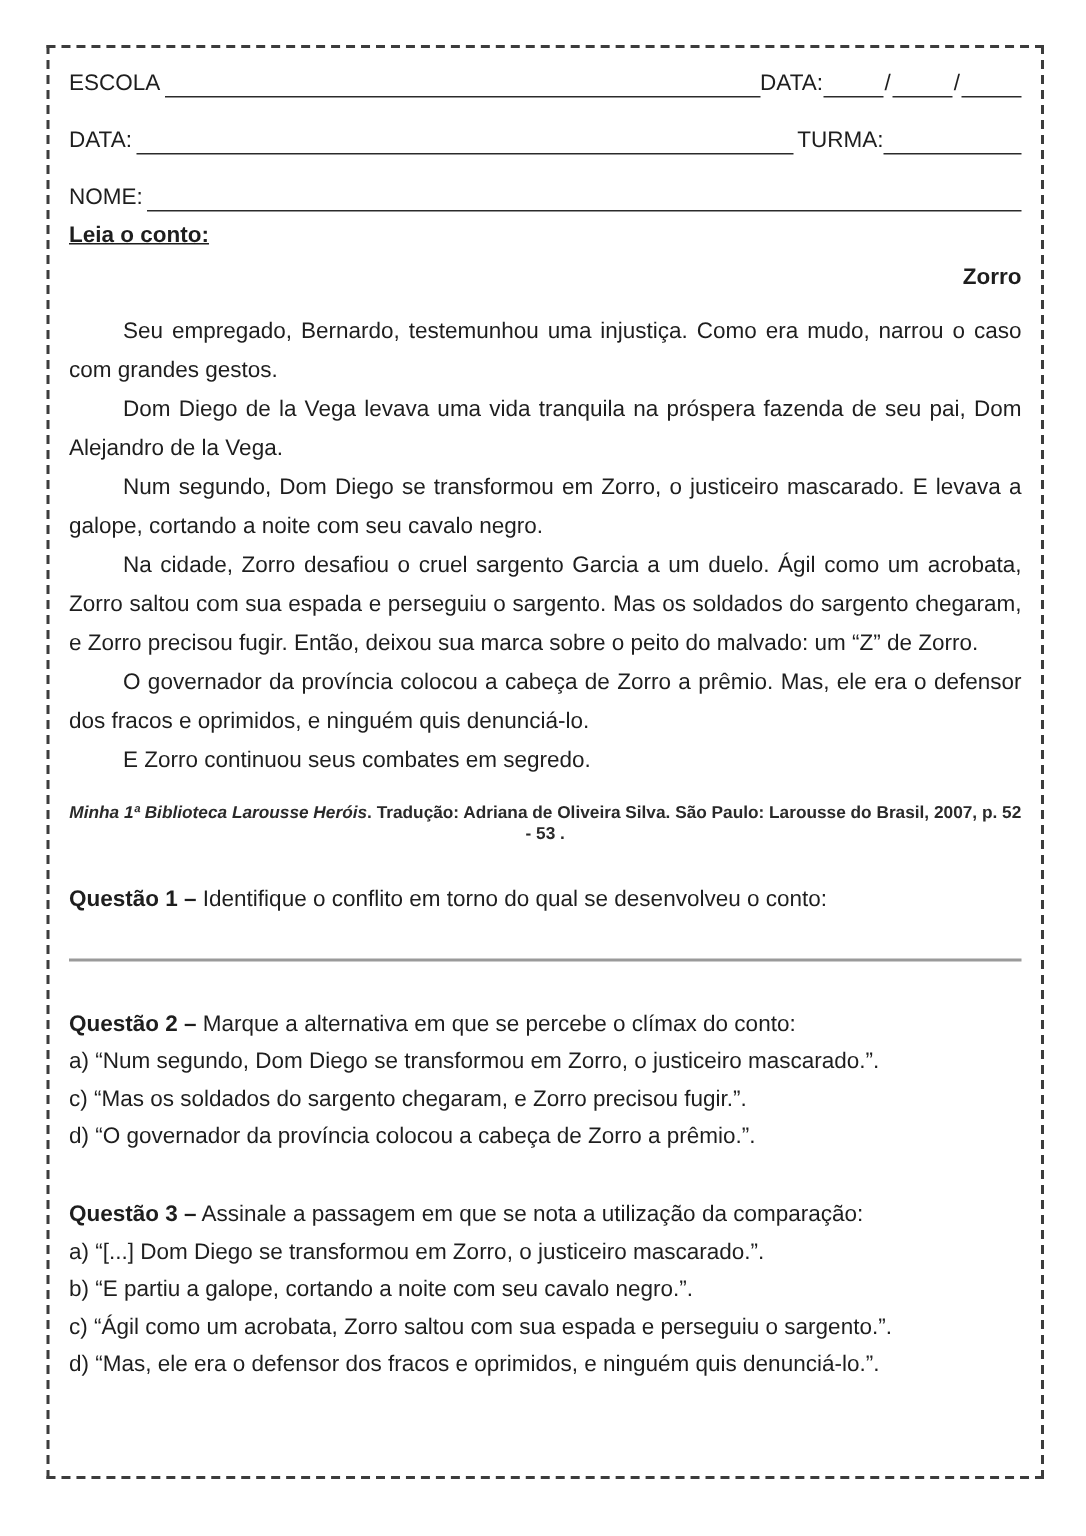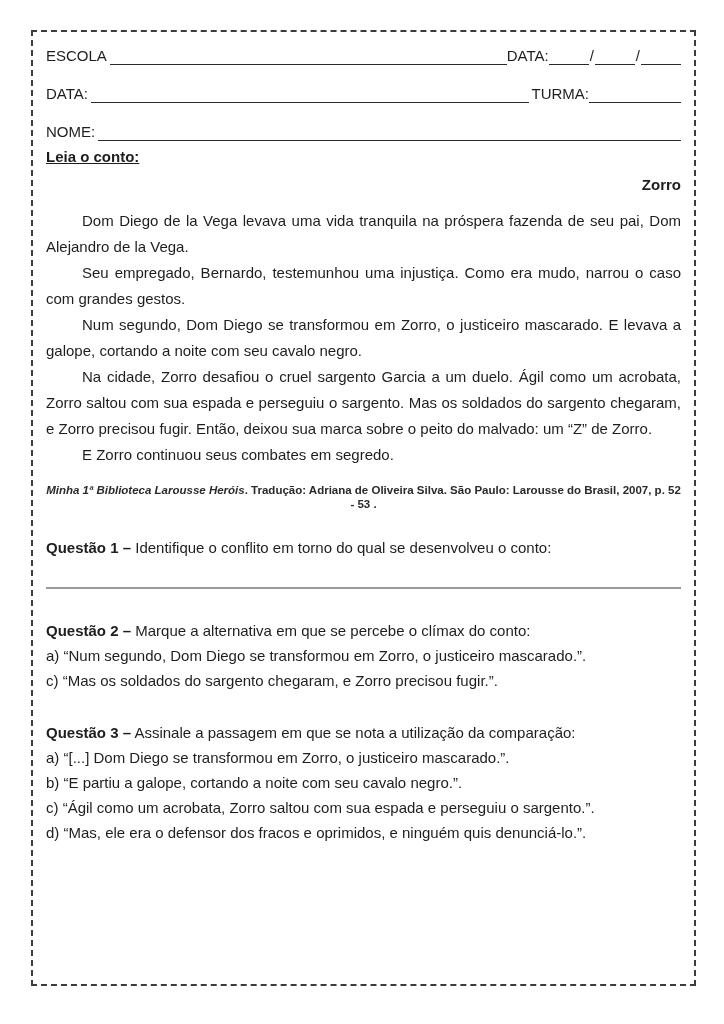--- a/index.html
+++ b/index.html
@@ -114,24 +114,25 @@
   <div class="hrow" style="margin-bottom:0">
     <span class="lbl">NOME:</span>
     <span class="fill"></span>
   </div>
 
   <div class="instruction">Leia o conto:</div>
 
   <div class="story-title">Zorro</div>
 
   <div class="story">
+    <p>Seu empregado, Bernardo, testemunhou uma injustiça. Como era mudo, narrou o caso com grandes gestos.</p>
     <p>Dom Diego de la Vega levava uma vida tranquila na próspera fazenda de seu pai, Dom Alejandro de la Vega.</p>
-    <p>Seu empregado, Bernardo, testemunhou uma injustiça. Como era mudo, narrou o caso com grandes gestos.</p>
     <p>Num segundo, Dom Diego se transformou em Zorro, o justiceiro mascarado. E levava a galope, cortando a noite com seu cavalo negro.</p>
     <p>Na cidade, Zorro desafiou o cruel sargento Garcia a um duelo. Ágil como um acrobata, Zorro saltou com sua espada e perseguiu o sargento. Mas os soldados do sargento chegaram, e Zorro precisou fugir. Então, deixou sua marca sobre o peito do malvado: um “Z” de Zorro.</p>
+    <p>O governador da província colocou a cabeça de Zorro a prêmio. Mas, ele era o defensor dos fracos e oprimidos, e ninguém quis denunciá-lo.</p>
     <p>E Zorro continuou seus combates em segredo.</p>
   </div>
 
   <div class="citation">
     <span class="it">Minha 1ª Biblioteca Larousse Heróis</span><span>. Tradução: Adriana de Oliveira Silva. São Paulo: Larousse do Brasil, 2007, p. 52 - 53 .</span>
   </div>
 
   <div class="question q1">
     <span class="qlabel">Questão 1 –</span>
     <span> </span>
@@ -141,20 +142,21 @@
 
   <div class="question q2">
     <div>
       <span class="qlabel">Questão 2 –</span>
       <span> </span>
       <span>Marque a alternativa em que se percebe o clímax do conto:</span>
     </div>
     <div class="options">
       <div>a) “Num segundo, Dom Diego se transformou em Zorro, o justiceiro mascarado.”.</div>
       <div>c) “Mas os soldados do sargento chegaram, e Zorro precisou fugir.”.</div>
+      <div>d) “O governador da província colocou a cabeça de Zorro a prêmio.”.</div>
     </div>
   </div>
 
   <div class="question q3">
     <div>
       <span class="qlabel">Questão 3 –</span>
       <span> </span>
       <span>Assinale  a passagem em que se nota a utilização da comparação:</span>
     </div>
     <div class="options">

